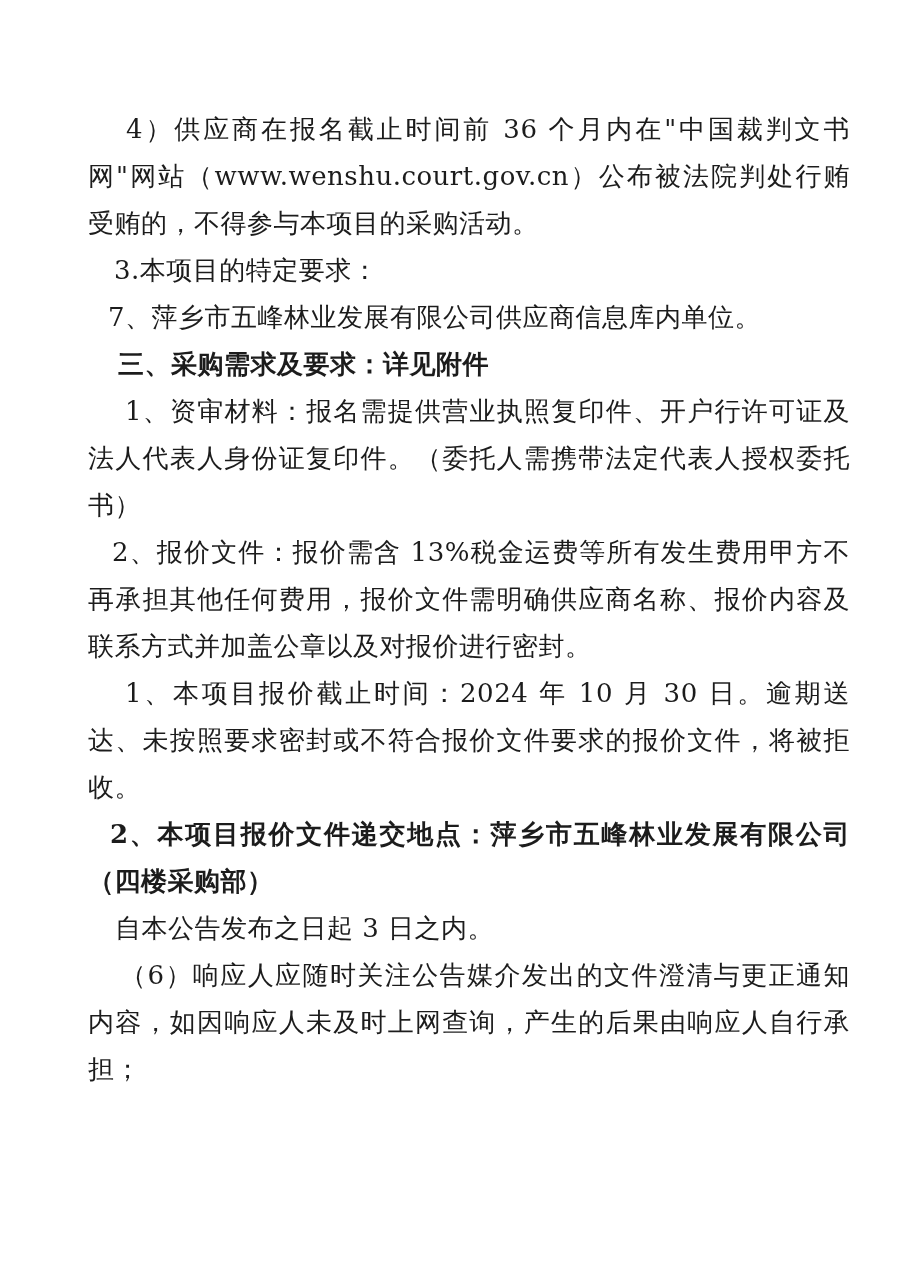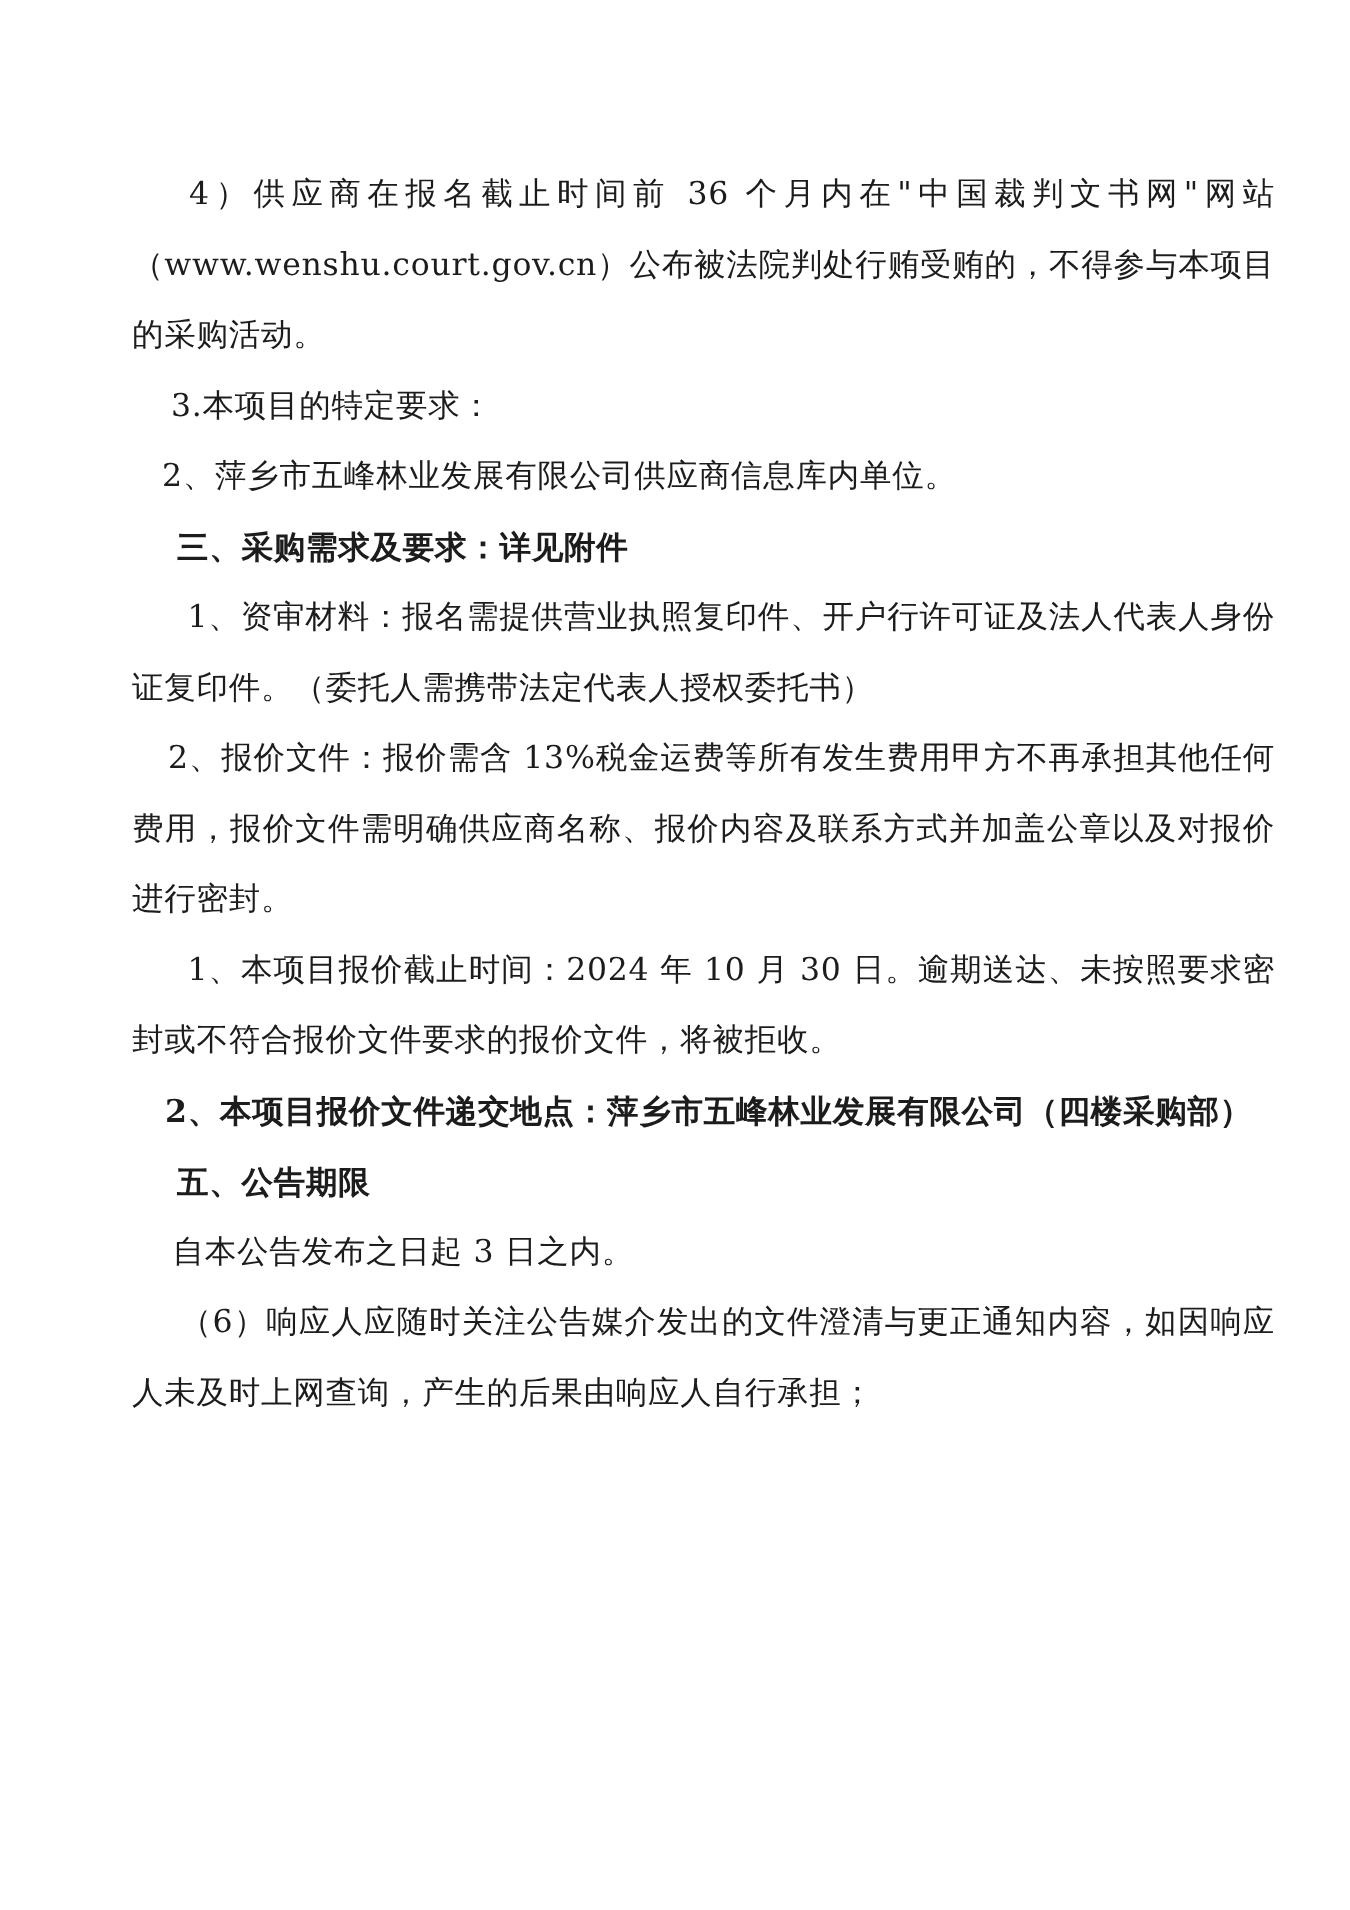--- a/index.html
+++ b/index.html
@@ -10,21 +10,21 @@
   .page {
     position: relative;
     width: 900px;
     height: 1273px;
     margin: 0 auto;
     background: #ffffff;
     box-sizing: border-box;
     padding: 106px 50px 0 88px;
     overflow: hidden;
     font-family: "DejaVu Serif", "Liberation Serif", serif;
-    font-size: 21px;
+    font-size: 26px;
     line-height: 47px;
     color: #1c1c1c;
     letter-spacing: 0.5px;
   }
   .page p {
     margin: 0;
     text-align: justify;
   }
   .ind-38 { text-indent: 38px; }
   .ind-37 { text-indent: 37px; }
@@ -36,22 +36,21 @@
   .ind-24 { text-indent: 24px; }
   .ind-22 { text-indent: 22px; font-weight: bold; }
   .ind-20 { text-indent: 20px; }
 </style>
 </head>
 <body>
 
 <div class="page">
   <p class="ind-38">4）供应商在报名截止时间前 36 个月内在"中国裁判文书网"网站（www.wenshu.court.gov.cn）公布被法院判处行贿受贿的，不得参与本项目的采购活动。</p>
   <p class="ind-26">3.本项目的特定要求：</p>
-  <p class="ind-20">2、萍乡市五峰林业发展有限公司供应商信息库内单位。</p>
+  <p class="ind-20">7、萍乡市五峰林业发展有限公司供应商信息库内单位。</p>
   <p class="ind-30">三、采购需求及要求：详见附件</p>
   <p class="ind-37">1、资审材料：报名需提供营业执照复印件、开户行许可证及法人代表人身份证复印件。（委托人需携带法定代表人授权委托书）</p>
   <p class="ind-24">2、报价文件：报价需含 13%税金运费等所有发生费用甲方不再承担其他任何费用，报价文件需明确供应商名称、报价内容及联系方式并加盖公章以及对报价进行密封。</p>
   <p class="ind-37">1、本项目报价截止时间：2024 年 10 月 30 日。逾期送达、未按照要求密封或不符合报价文件要求的报价文件，将被拒收。</p>
   <p class="ind-22">2、本项目报价文件递交地点：萍乡市五峰林业发展有限公司（四楼采购部）</p>
-  <p class="ind-30">五、公告期限</p>
   <p class="ind-27">自本公告发布之日起 3 日之内。</p>
   <p class="ind-32">（6）响应人应随时关注公告媒介发出的文件澄清与更正通知内容，如因响应人未及时上网查询，产生的后果由响应人自行承担；</p>
 </div>
 
 </body></html>

